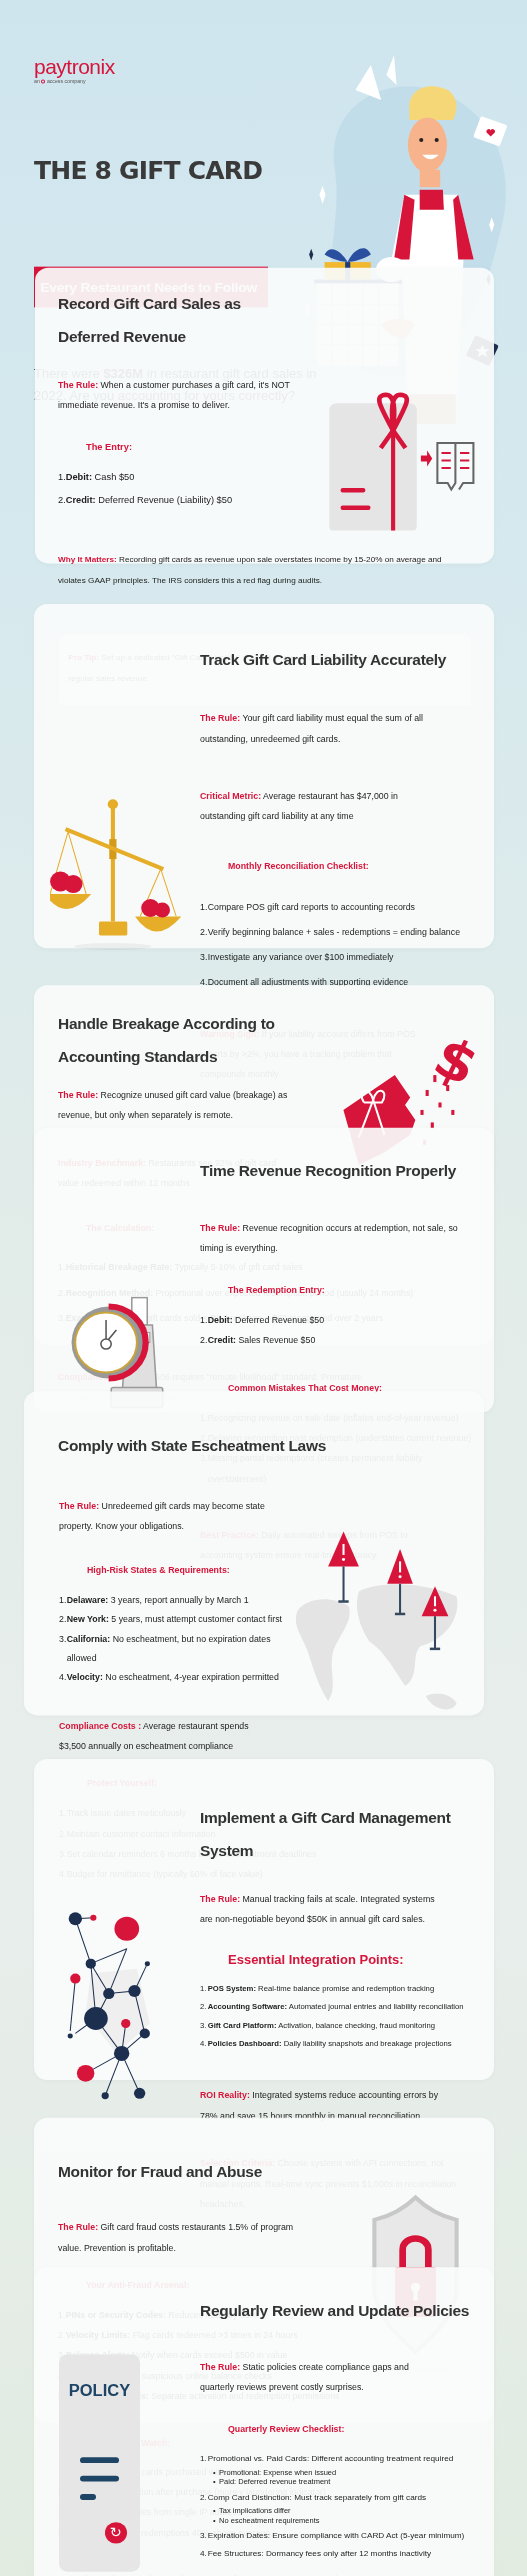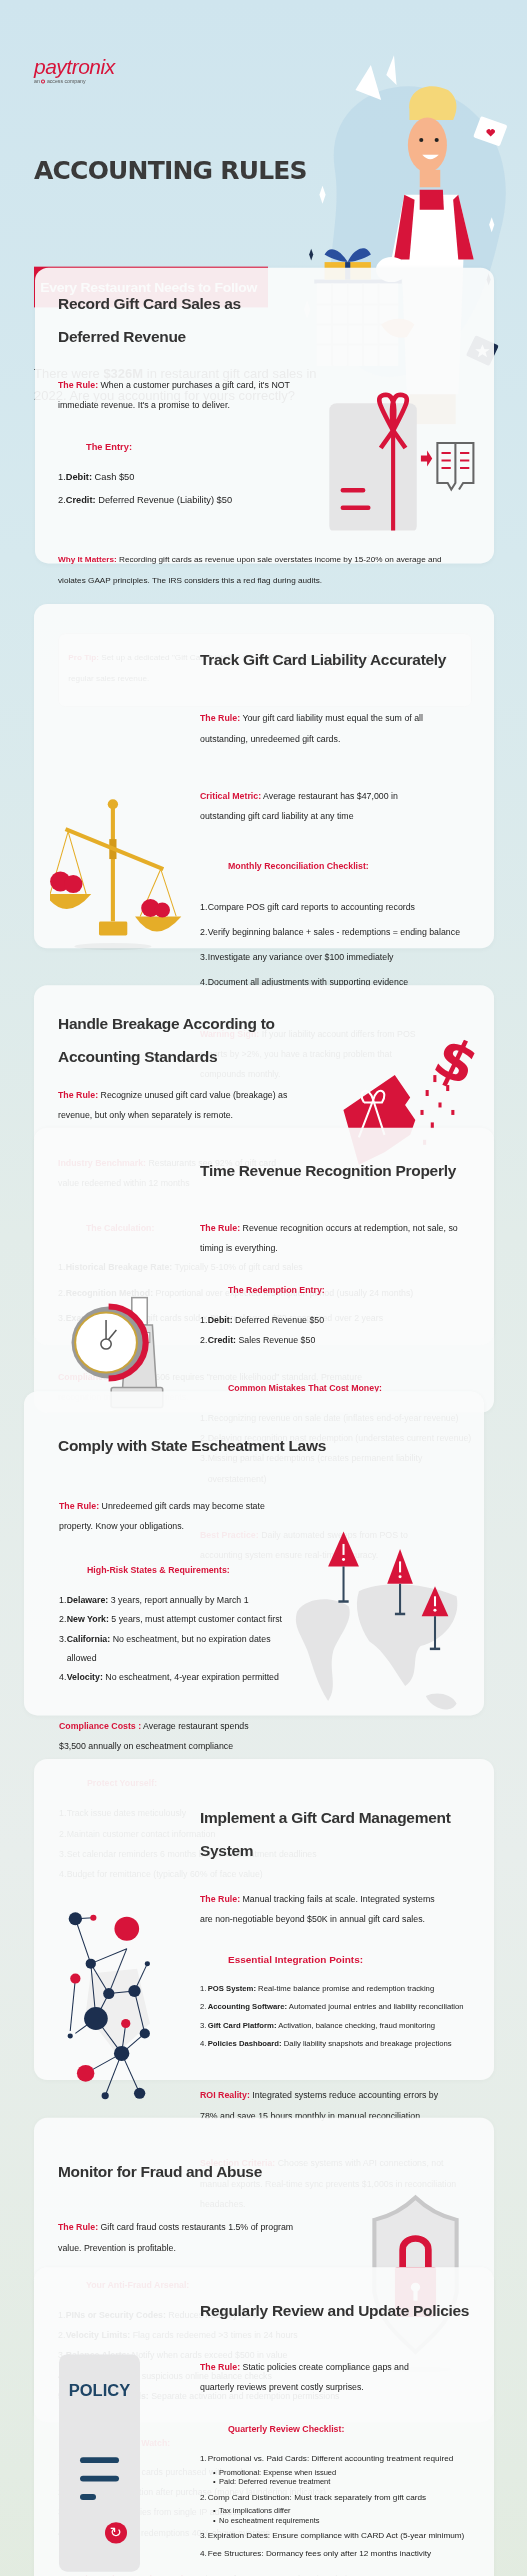--- a/index.html
+++ b/index.html
@@ -45,30 +45,30 @@
     position: absolute; border: 0.5px solid #d6d6d6; border-radius: 7.2px; background: #fff;
   }
 </style>
 </head>
 <body>
 
 <div style="position:absolute;left:0;top:0;width:528px;height:3090px;transform:scale(1,0.9697);transform-origin:0 0;">
 
   <div class="hero">
     <div class="logo" style="left:34px;top:58px;">
-      <div class="logo-word" style="font-size:21px;font-style:italic;">paytronix</div>
+      <div class="logo-word" style="font-size:21px;">paytronix</div>
       <div class="logo-sub">
         <span>an</span>
         <span class="ring"></span>
         <span>access company</span>
       </div>
     </div>
 
     <div style="position:absolute;left:34px;top:161px;font-family:'DejaVu Sans',sans-serif;font-weight:900;font-size:25px;line-height:31px;color:#3a3a3a;letter-spacing:-0.8px;">
-      <div>ACCOUNTING RULES</div>
+      <div>THE 8 GIFT CARD</div>
     </div>
 
     <div style="position:absolute;left:34px;top:275px;width:234px;height:42px;background:#d7143a;color:#fff;font-size:14px;font-weight:700;line-height:42px;padding-left:6.2px;letter-spacing:-0.3px;">
       <span>Every Restaurant Needs to Follow</span>
     </div>
 
     <div style="position:absolute;left:34px;top:375px;width:289px;font-size:13px;line-height:21.6px;color:#2b2b2b;">
       <span>There were </span><b>$326M</b><span> in restaurant gift card sales in 2022. Are you accounting for yours correctly?</span>
     </div>
 
@@ -328,21 +328,21 @@
         </g>
     </svg>
   </div>
 
   <div class="card" style="left:34px;top:1814px;width:460px;height:331px;">
     <h2 class="block" style="left:166px;top:44px;width:278px;font-size:15.5px;line-height:34px;">Implement a Gift Card Management System</h2>
     <p class="block" style="left:166px;top:134px;width:247px;font-size:8.8px;line-height:21px;">
       <span class="lbl">The Rule:</span>
       <span>Manual tracking fails at scale. Integrated systems are non-negotiable beyond $50K in annual gift card sales.</span>
     </p>
-    <div class="block sec-title" style="left:166px;top:202px;font-size:10px;">Essential Integration Points:</div>
+    <div class="block sec-title" style="left:166px;top:202px;font-size:13px;">Essential Integration Points:</div>
     <ol class="block" style="left:166px;top:227px;width:294px;">
       <li style="font-size:7.7px;line-height:19px;"><span class="n">1.</span><b>POS System:</b><span> Real-time balance promise and redemption tracking</span></li>
       <li style="font-size:7.7px;line-height:19px;"><span class="n">2.</span><b>Accounting Software:</b><span> Automated journal entries and liability reconciliation</span></li>
       <li style="font-size:7.7px;line-height:19px;"><span class="n">3.</span><b>Gift Card Platform:</b><span> Activation, balance checking, fraud monitoring</span></li>
       <li style="font-size:7.7px;line-height:19px;"><span class="n">4.</span><b>Policies Dashboard:</b><span> Daily liability snapshots and breakage projections</span></li>
     </ol>
     <p class="block" style="left:166px;top:337px;width:247px;font-size:8.8px;line-height:21px;">
       <span class="lbl">ROI Reality:</span>
       <span>Integrated systems reduce accounting errors by 78% and save 15 hours monthly in manual reconciliation</span>
     </p>

